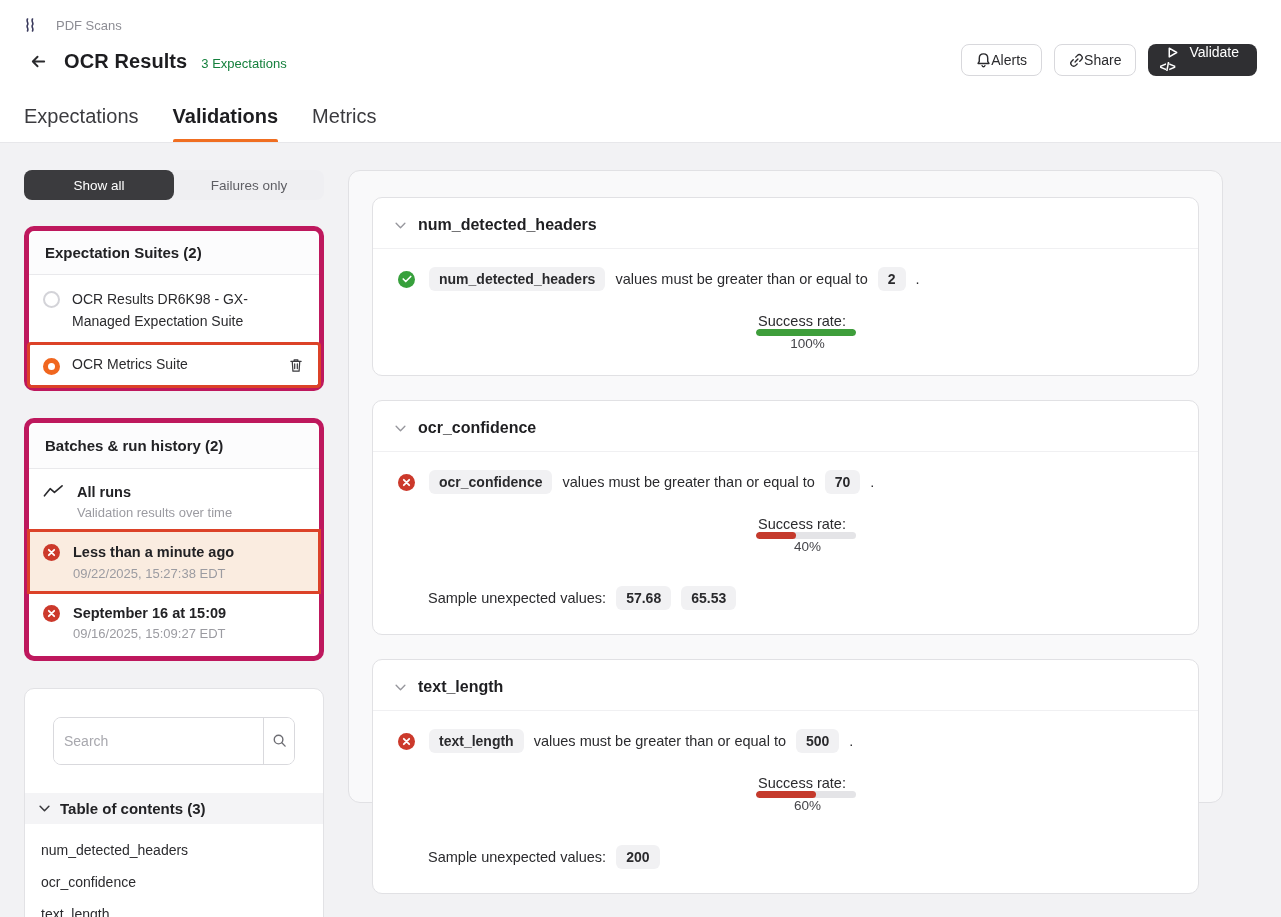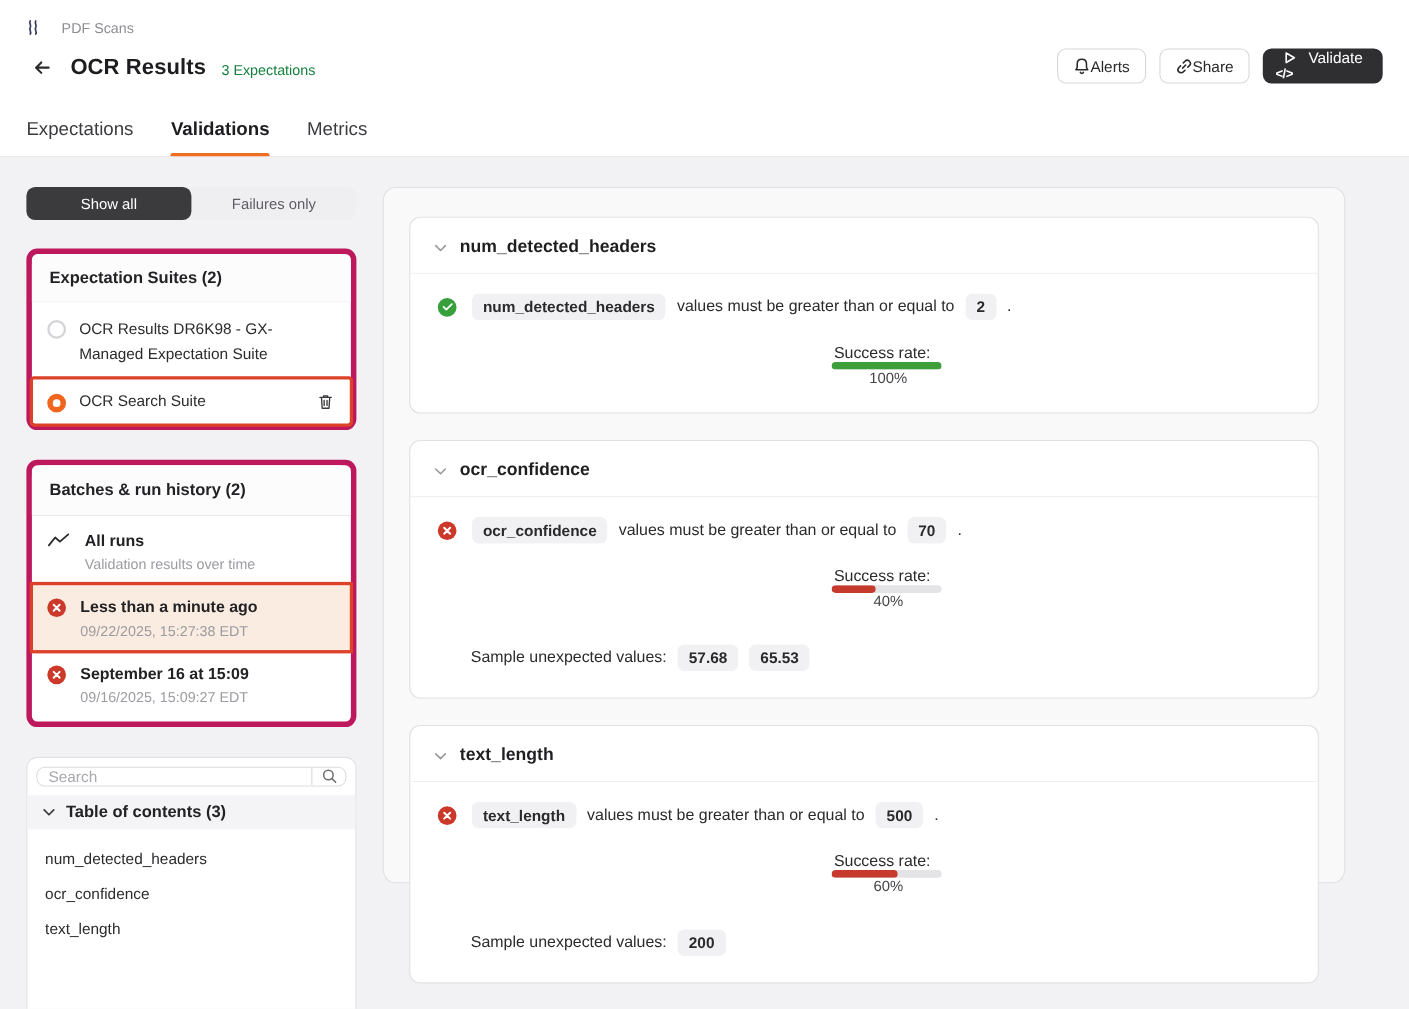--- a/index.html
+++ b/index.html
@@ -19,21 +19,21 @@
   .page-title { font-size:20px; font-weight:700; color:#1D1D20; margin-left:12px; letter-spacing:.1px; }
   .page-subtitle { font-size:13px; color:#15803d; margin-left:14px; padding-top:4px; }
   .header-actions { position:absolute; right:24px; top:44px; display:flex; gap:12px; align-items:center; }
   .btn-outline { display:flex; align-items:center; gap:0; height:32px; padding:0 14px; background:#fff; border:1px solid #D8D8DC; border-radius:8px; font-size:14px; color:#2A2A2D; cursor:pointer; }
   .btn-dark-group { display:flex; align-items:stretch; height:32px; background:#2F2F32; border-radius:8px; overflow:hidden;flex-direction:column; }
   .btn-dark { display:flex; align-items:center; gap:10px; padding:0 18px; color:#fff; font-size:14px; cursor:pointer; }
   .btn-dark-divider { width:1px; background:rgba(255,255,255,.28); }
   .btn-code { display:flex; align-items:center; padding:0 11px; color:#fff; font-size:12px; font-weight:700; cursor:pointer; letter-spacing:-.5px; }
 
   .tabs { position:absolute; left:24px; bottom:0; display:flex; gap:34px; }
-  .tab { font-size:17px; color:#3B3B3F; padding-bottom:14px; cursor:pointer; position:relative; }
+  .tab { font-size:20px; color:#3B3B3F; padding-bottom:14px; cursor:pointer; position:relative; }
   .tab.active { font-weight:700; color:#1D1D20; }
   .tab.active::after { content:""; position:absolute; left:0; right:0; bottom:0; height:3px; background:#F06E21; border-radius:2px 2px 0 0; }
 
   
   .content { display:flex; padding:27px 0 0 24px; gap:24px; }
   .sidebar { width:300px; flex:none; }
   .main-wrap { width:875px; background:#F9F9FA; border:1px solid #E1E1E4; border-radius:12px; padding:26px 23px; height:633px; }
 
   
   .seg-toggle { display:flex; background:#EFEFF2; border-radius:8px; height:30px; margin-bottom:26px; }
@@ -53,21 +53,21 @@
 
   .run-row { display:flex; align-items:flex-start; gap:13px; padding:11px 14px; cursor:pointer; position:relative; }
   .run-icon { flex:none; margin-top:2px; }
   .run-title { font-size:14.5px; font-weight:700; color:#222225; line-height:1.4; }
   .run-sub { font-size:13px; color:#9B9BA1; margin-top:3px; }
   .run-row.annotated { background:#FAECE0; outline:3px solid #DC4228; outline-offset:-1px; }
   .badge-fail { width:17px; height:17px; border-radius:50%; background:#CC392B; color:#fff; display:flex; align-items:center; justify-content:center; }
   .badge-pass { width:17px; height:17px; border-radius:50%; background:#37A03C; color:#fff; display:flex; align-items:center; justify-content:center; }
 
   .search-panel { background:#fff; border:1px solid #E2E2E5; border-radius:10px; height:283px; }
-  .search-box { margin:8px; display:flex; height:18px; border:1px solid #D9D9DD; border-radius:8px; overflow:hidden; }
+  .search-box { margin:28px; display:flex; height:48px; border:1px solid #D9D9DD; border-radius:8px; overflow:hidden; }
   .search-input { flex:1; border:none; outline:none; padding:0 10px; font-size:14px; color:#2B2B2E; font-family:inherit; background:#fff; }
   .search-input::placeholder { color:#A8A8AE; }
   .search-btn { width:31px; display:flex; align-items:center; justify-content:center; border-left:1px solid #D9D9DD; color:#6E6E74; cursor:pointer; background:#fff; }
   .toc-header { display:flex; align-items:center; gap:10px; padding:7px 14px; background:#F4F4F6; font-size:15px; font-weight:700; color:#222225; cursor:pointer; }
   .toc-items { padding:10px 16px; }
   .toc-item { font-size:14px; color:#2B2B2E; padding:8px 0; cursor:pointer; }
 
   
   .card { background:#fff; border:1px solid #E1E1E4; border-radius:10px; margin-bottom:24px; }
   .card-header { display:flex; align-items:center; gap:12px; padding:18px 22px 14px 22px; border-bottom:1px solid #F0F0F2; cursor:pointer; }
@@ -153,21 +153,21 @@
     </div>
 
     <div class="panel">
       <div class="panel-header">Expectation Suites (2)</div>
       <div class="suite-row" style="padding-top:14px;">
         <span class="radio"></span>
         <span class="suite-label">OCR Results DR6K98 - GX-Managed Expectation Suite</span>
       </div>
       <div class="suite-row annotated">
         <span class="radio checked"></span>
-        <span class="suite-label" style="margin-top:0;">OCR Search Suite</span>
+        <span class="suite-label" style="margin-top:0;">OCR Metrics Suite</span>
         <span class="trash-btn">
           <svg width="14" height="15" viewBox="0 0 14 16" fill="none" stroke="#3A3A3E" stroke-width="1.3" stroke-linecap="round" stroke-linejoin="round">
             <path d="M1.5 3.5 H12.5 M5 3.5 V2 H9 V3.5 M3 3.5 L3.7 14 H10.3 L11 3.5 M5.6 6.3 V11.3 M8.4 6.3 V11.3"></path>
           </svg>
         </span>
       </div>
     </div>
 
     <div class="panel">
       <div class="panel-header" style="padding:14px 16px;">Batches &amp; run history (2)</div>

